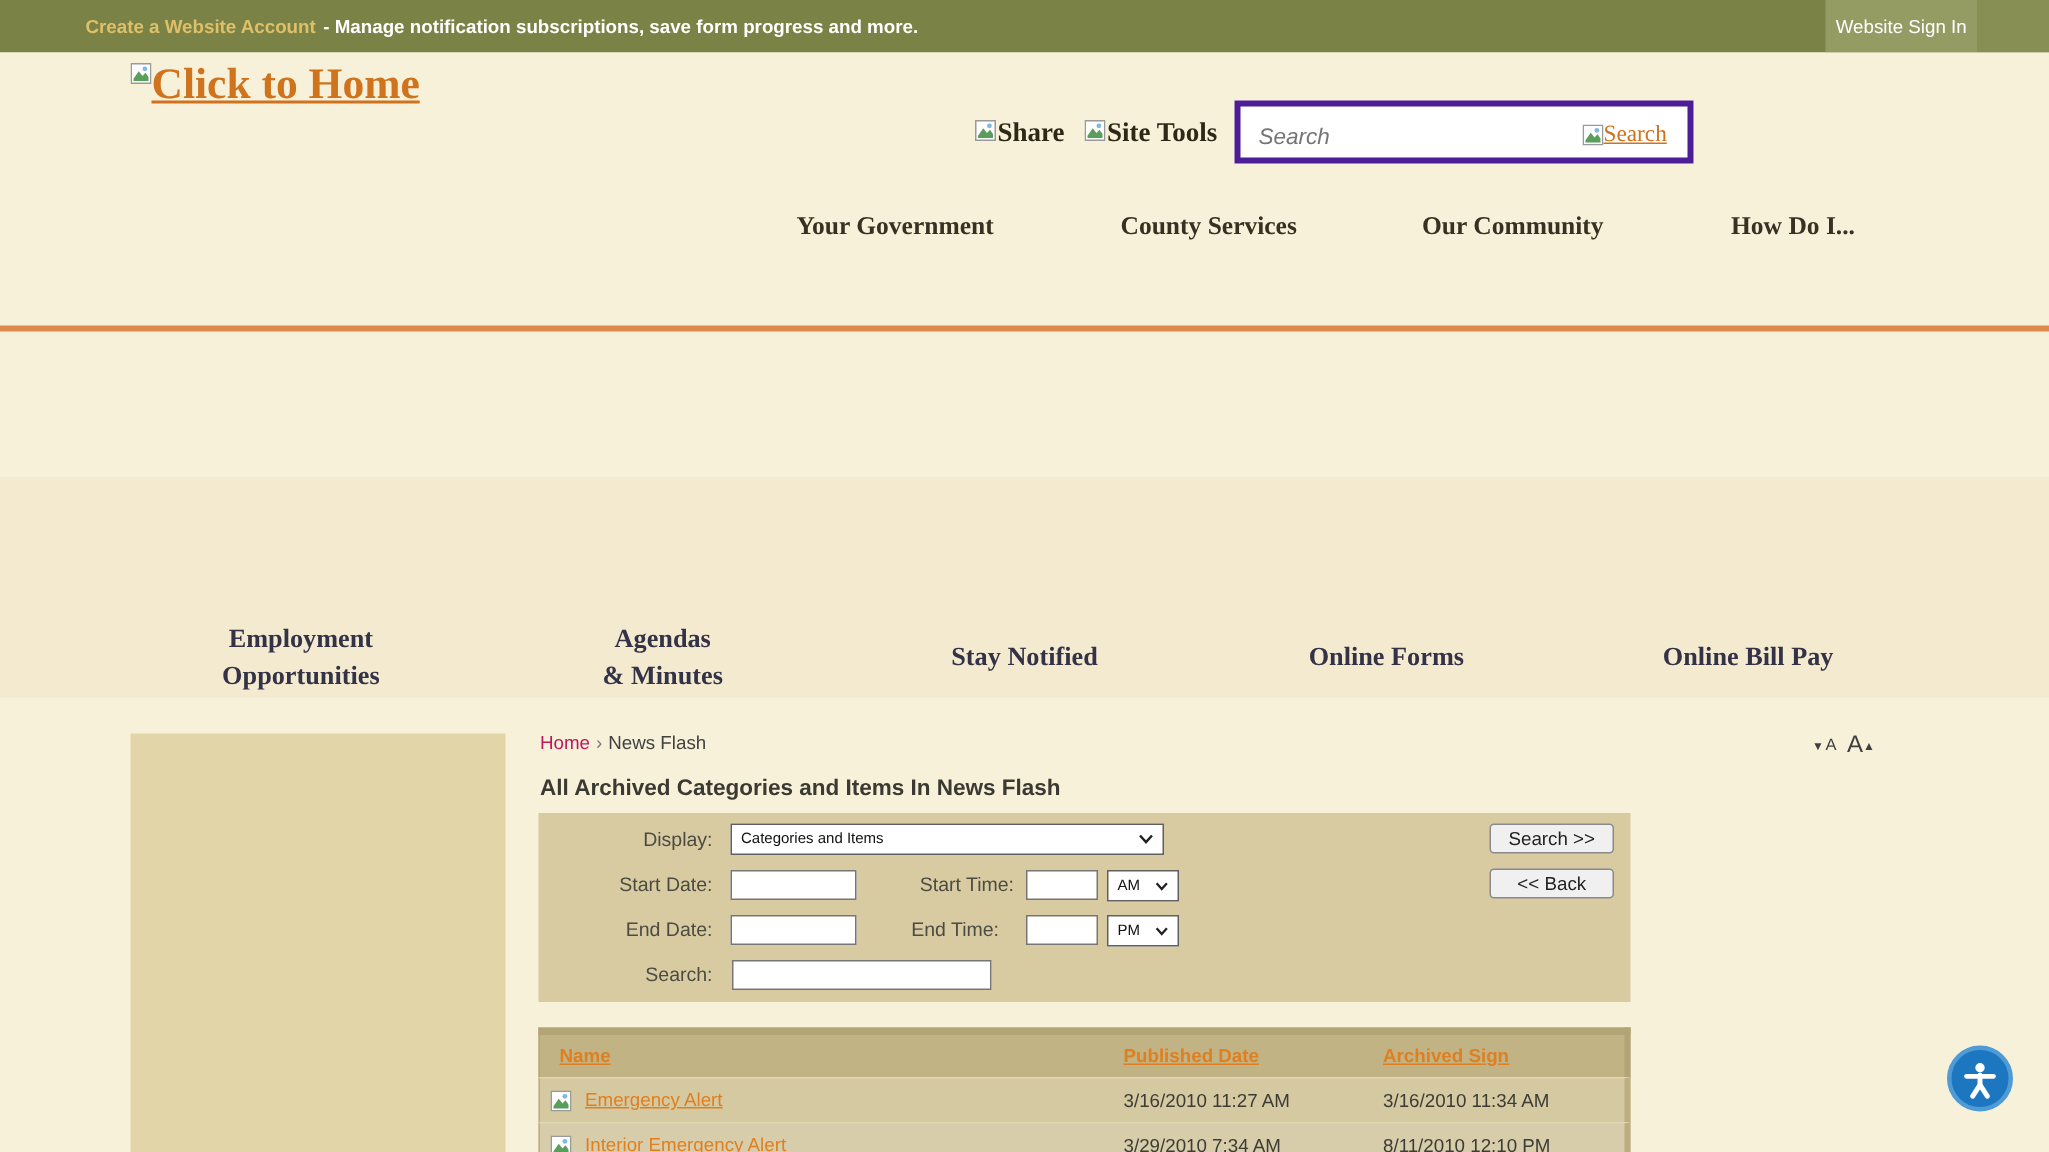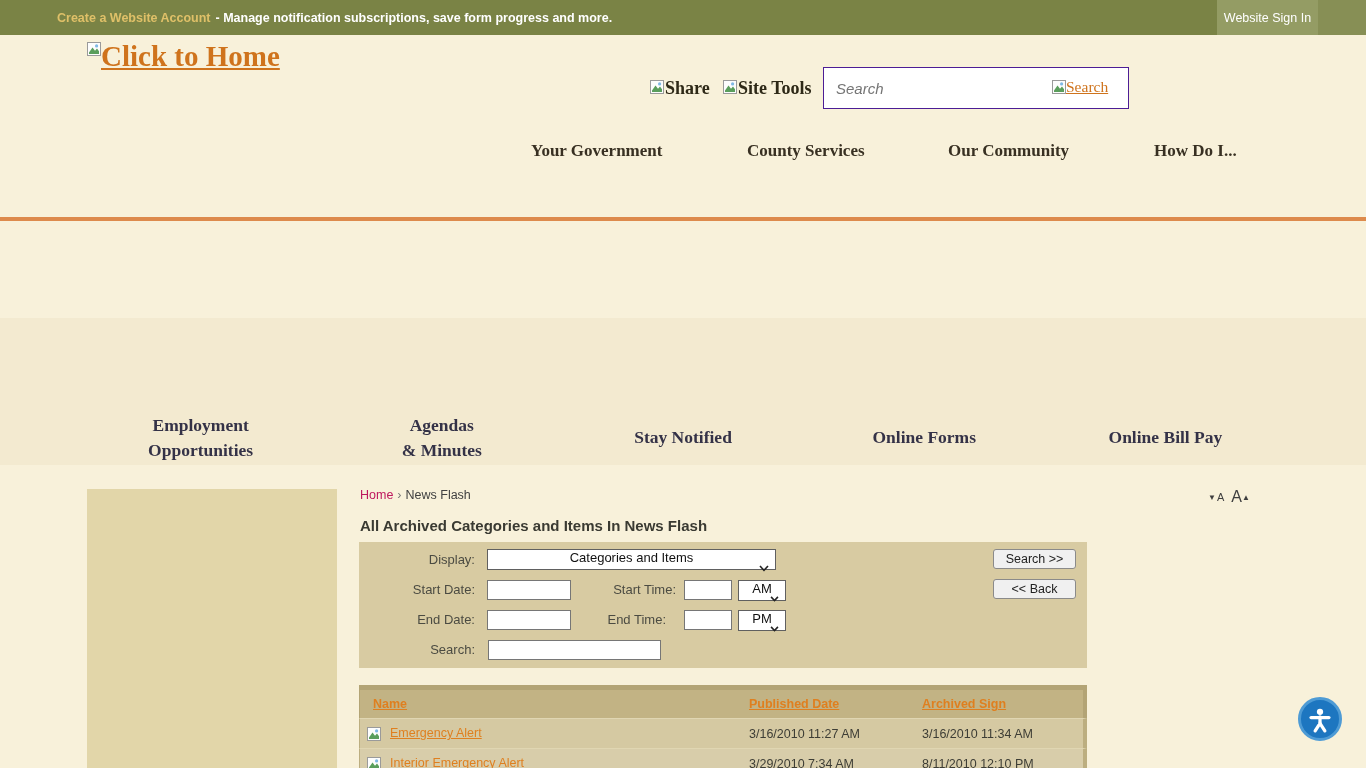--- a/index.html
+++ b/index.html
@@ -18,21 +18,21 @@
   
   .header { position:absolute; left:0; top:35px; width:1366px; height:186px; background:#f8f1da; border-bottom:4px solid #dd8a4c; }
   .logo { position:absolute; left:87px; top:5px; display:flex; align-items:flex-start; cursor:pointer; }
   .logo .bimg { margin-top:2px; }
   .logo-text { font-family:"Liberation Serif", serif; font-weight:bold; font-size:29px; line-height:32px; color:#cf731c; text-decoration:underline; }
   .alt-link { display:flex; align-items:flex-start; cursor:pointer; }
   .alt-link .bimg { margin-top:2px; margin-right:1px; }
   .share { position:absolute; left:650px; top:43px; }
   .sitetools { position:absolute; left:723px; top:43px; }
   .alt-text { font-family:"Liberation Serif", serif; font-weight:bold; font-size:18px; color:#2e2917; }
-  .searchbox { position:absolute; left:823px; top:32px; width:306px; height:42px; background:#fff; border:1px solid #4c1d95; }
+  .searchbox { position:absolute; left:823px; top:32px; width:306px; height:42px; background:#fff; border:4px solid #4c1d95; }
   .search-input { position:absolute; left:12px; top:1px; width:205px; height:38px; border:none; outline:none; background:transparent; font-family:"Liberation Sans", sans-serif; font-style:italic; font-size:15px; color:#333; }
   .search-go { position:absolute; left:228px; top:10px; display:flex; align-items:flex-start; cursor:pointer; }
   .search-go .bimg { margin-top:2px; }
   .search-go-text { font-family:"Liberation Serif", serif; font-size:15.5px; color:#cf731c; text-decoration:underline; }
   .navitem { position:absolute; top:106px; font-family:"Liberation Serif", serif; font-weight:bold; font-size:17px; color:#383022; cursor:pointer; white-space:nowrap; }
   .nav1 { left:531px; } .nav2 { left:747px; } .nav3 { left:948px; } .nav4 { left:1154px; }
 
   
   .band { position:absolute; left:0; top:318px; width:1366px; height:147px; background:#f3ead0; }
   .quicklinks { position:absolute; left:80px; top:92px; width:1206px; height:55px; display:flex; }
@@ -58,21 +58,21 @@
   .lbl-edate { left:0; top:70px; width:116px; }
   .lbl-search { left:0; top:100px; width:116px; }
   .lbl-stime { left:180px; top:40px; width:137px; }
   .lbl-etime { left:170px; top:70px; width:137px; }
   .tinput { position:absolute; height:20px; border:1px solid #767676; background:#fff; font-family:"Liberation Sans", sans-serif; font-size:13px; padding:0 4px; outline:none; }
   .in-sdate { left:128px; top:38px; width:84px; }
   .in-edate { left:128px; top:68px; width:84px; }
   .in-stime { left:325px; top:38px; width:48px; }
   .in-etime { left:325px; top:68px; width:48px; }
   .in-search { left:129px; top:98px; width:173px; }
-  .tselect { position:absolute; height:21px; border:1px solid #606060; background:#fff; font-size:13px; color:#111; display:flex; align-items:center; padding:0 6px; cursor:pointer;flex-direction:column; }
+  .tselect { position:absolute; height:21px; border:1px solid #606060; background:#fff; font-size:10px; color:#111; display:flex; align-items:center; padding:0 6px; cursor:pointer; }
   .sel-display { left:128px; top:7px; width:289px; }
   .sel-am { left:379px; top:38px; width:48px; }
   .sel-pm { left:379px; top:68px; width:48px; }
   .sel-chevron { margin-left:auto; display:flex; }
   .btn { position:absolute; left:634px; width:83px; height:20px; background:#f0f0f0; border:1px solid #8a8a8a; border-radius:3px; font-size:12.5px; color:#222; display:flex; align-items:center; justify-content:center; cursor:pointer; }
   .btn-search { top:7px; }
   .btn-back { top:37px; }
 
   
   .table { position:absolute; left:359px; top:685px; width:728px; }

